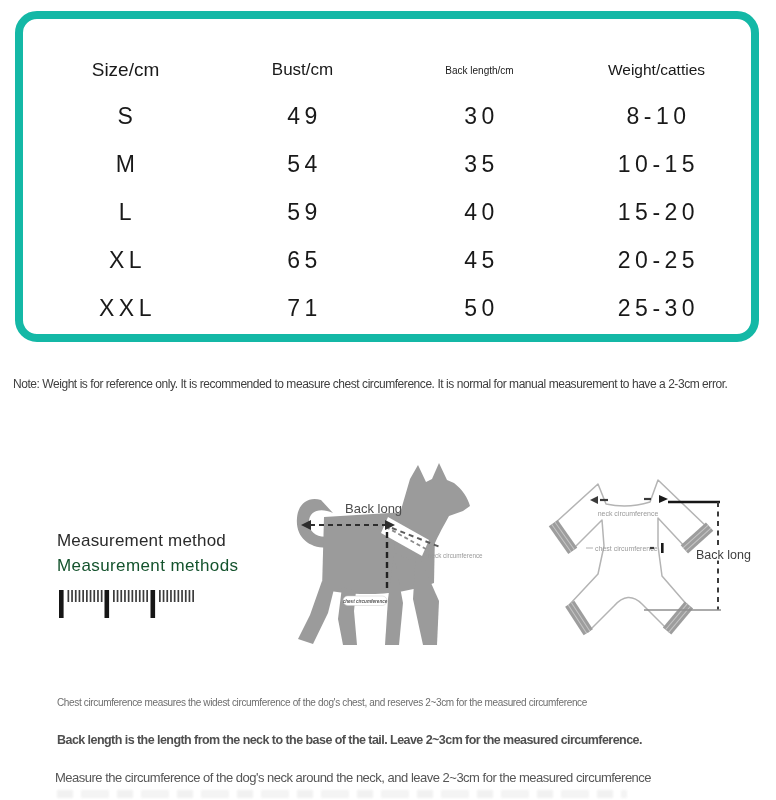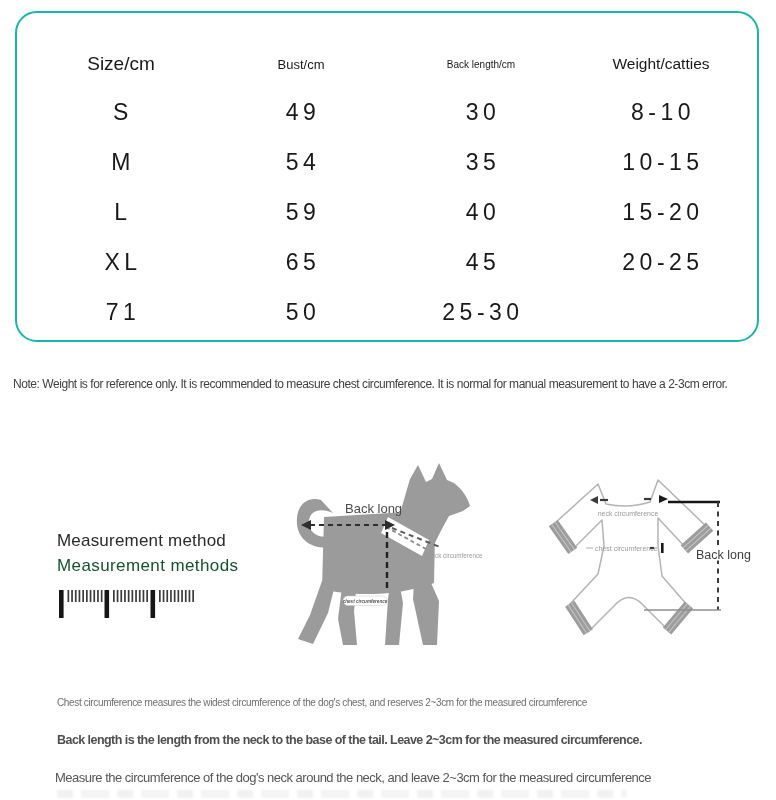--- a/index.html
+++ b/index.html
@@ -1,27 +1,27 @@
 <!DOCTYPE html>
 <html><head>
 <meta charset="utf-8">
 <style>
   html,body{margin:0;padding:0;background:#ffffff;}
   body{width:776px;height:800px;position:relative;overflow:hidden;
        font-family:"Liberation Sans",sans-serif;color:#1c1c1c;}
   .abs{position:absolute;}
 
   
-  .table-box{left:15px;top:11px;width:744px;height:331px;border:2px solid #14b8a6;
+  .table-box{left:15px;top:11px;width:744px;height:331px;border:8px solid #14b8a6;
              border-radius:22px;box-sizing:border-box;padding:30px 6px 0 14px;}
   .grid{display:grid;grid-template-columns:repeat(4,1fr);}
   .cell{display:flex;align-items:center;justify-content:center;height:44px;
         white-space:nowrap;color:#191919;}
   .hcell{height:42px;font-weight:500;letter-spacing:0;}
-  .h0{font-size:19px;} .h1{font-size:13px;text-align:center;} .h2{font-size:10px;} .h3{font-size:15.5px;}
+  .h0{font-size:19px;} .h1{font-size:17px;text-align:center;} .h2{font-size:10px;} .h3{font-size:15.5px;}
   .dcell{font-size:23px;letter-spacing:4.5px;padding-left:4px;font-weight:500;}
 
   
   .note{left:13px;top:377px;font-size:12px;letter-spacing:-0.45px;color:#404040;
         white-space:nowrap;}
 
   
   .mm-small{left:57px;top:531px;font-size:17px;letter-spacing:0.2px;color:#2b2b2b;}
   .mm-large{left:57px;top:556px;font-size:17px;letter-spacing:0.4px;color:#14532d;}
   .ruler{left:59px;top:590px;}
@@ -62,20 +62,21 @@
   <div class="cell dcell">L</div>
   <div class="cell dcell">59</div>
   <div class="cell dcell">40</div>
   <div class="cell dcell">15-20</div>
 
   <div class="cell dcell">XL</div>
   <div class="cell dcell">65</div>
   <div class="cell dcell">45</div>
   <div class="cell dcell">20-25</div>
 
+  <div class="cell dcell">XXL</div>
   <div class="cell dcell">71</div>
   <div class="cell dcell">50</div>
   <div class="cell dcell">25-30</div>
 </div>
 
 <div class="abs note">Note: Weight is for reference only. It is recommended to measure chest circumference. It is normal for manual measurement to have a 2-3cm error.</div>
 
 <div class="abs mm-small">Measurement method</div>
 <div class="abs mm-large">Measurement methods</div>
 

